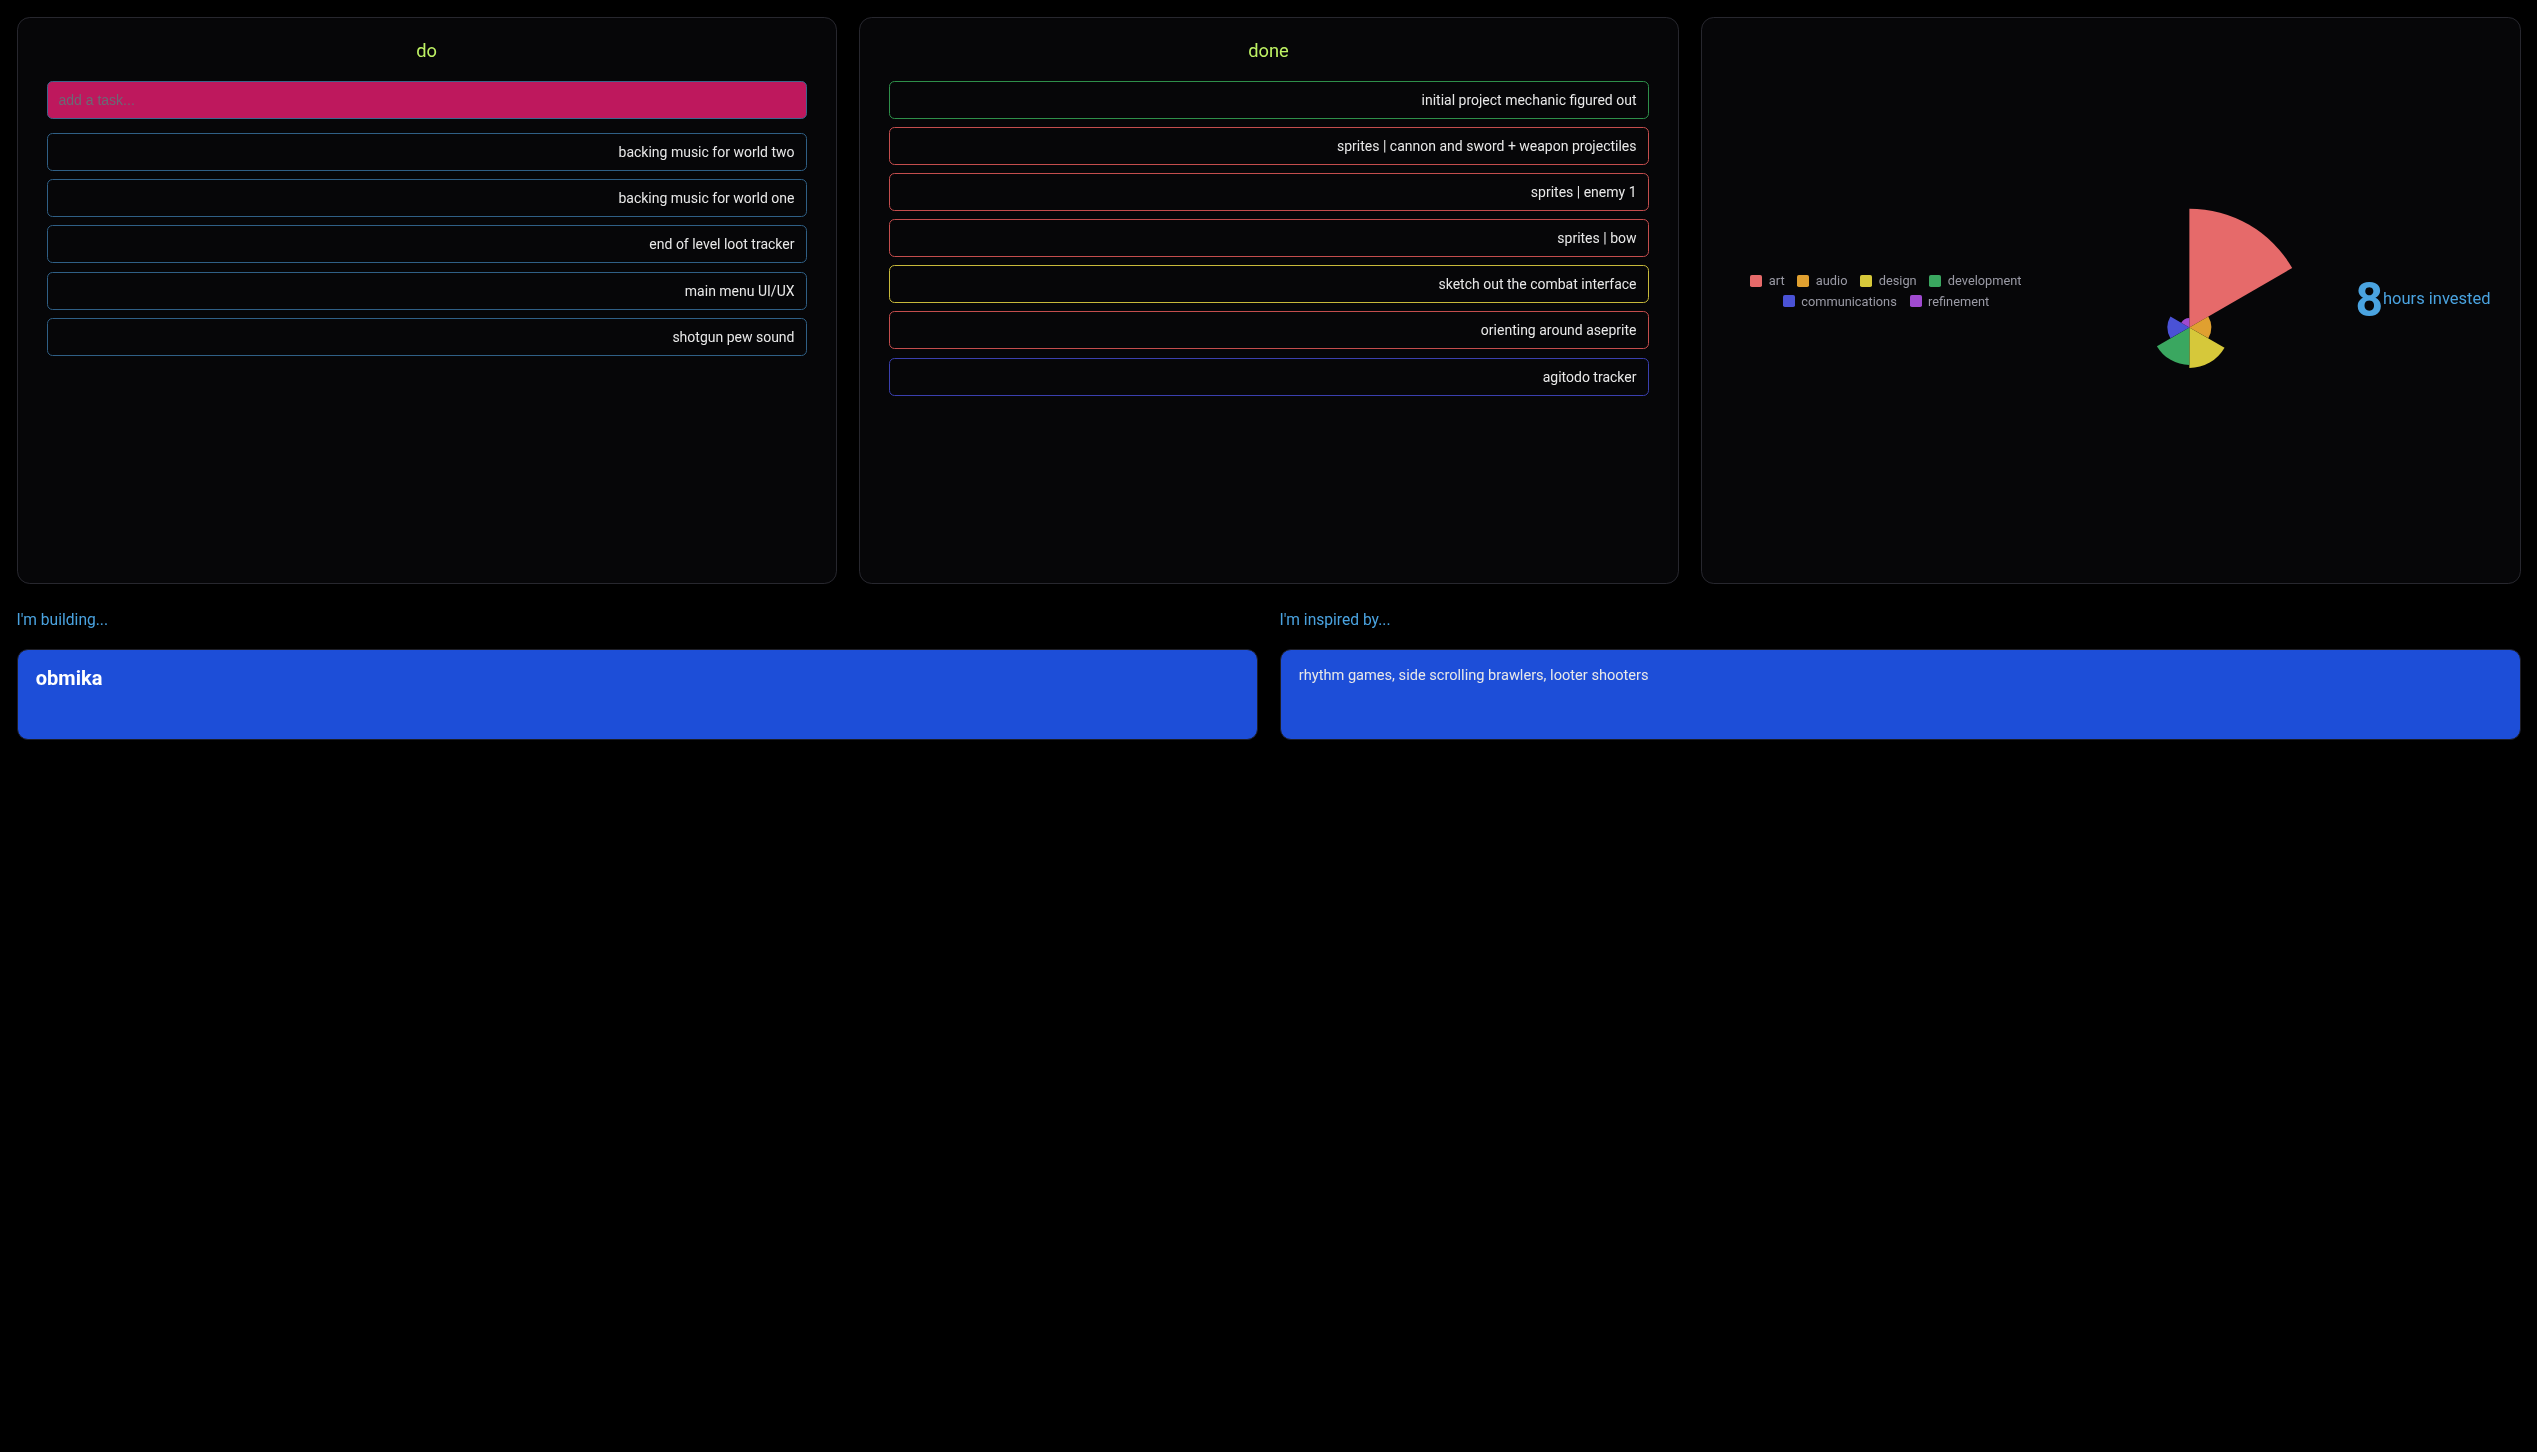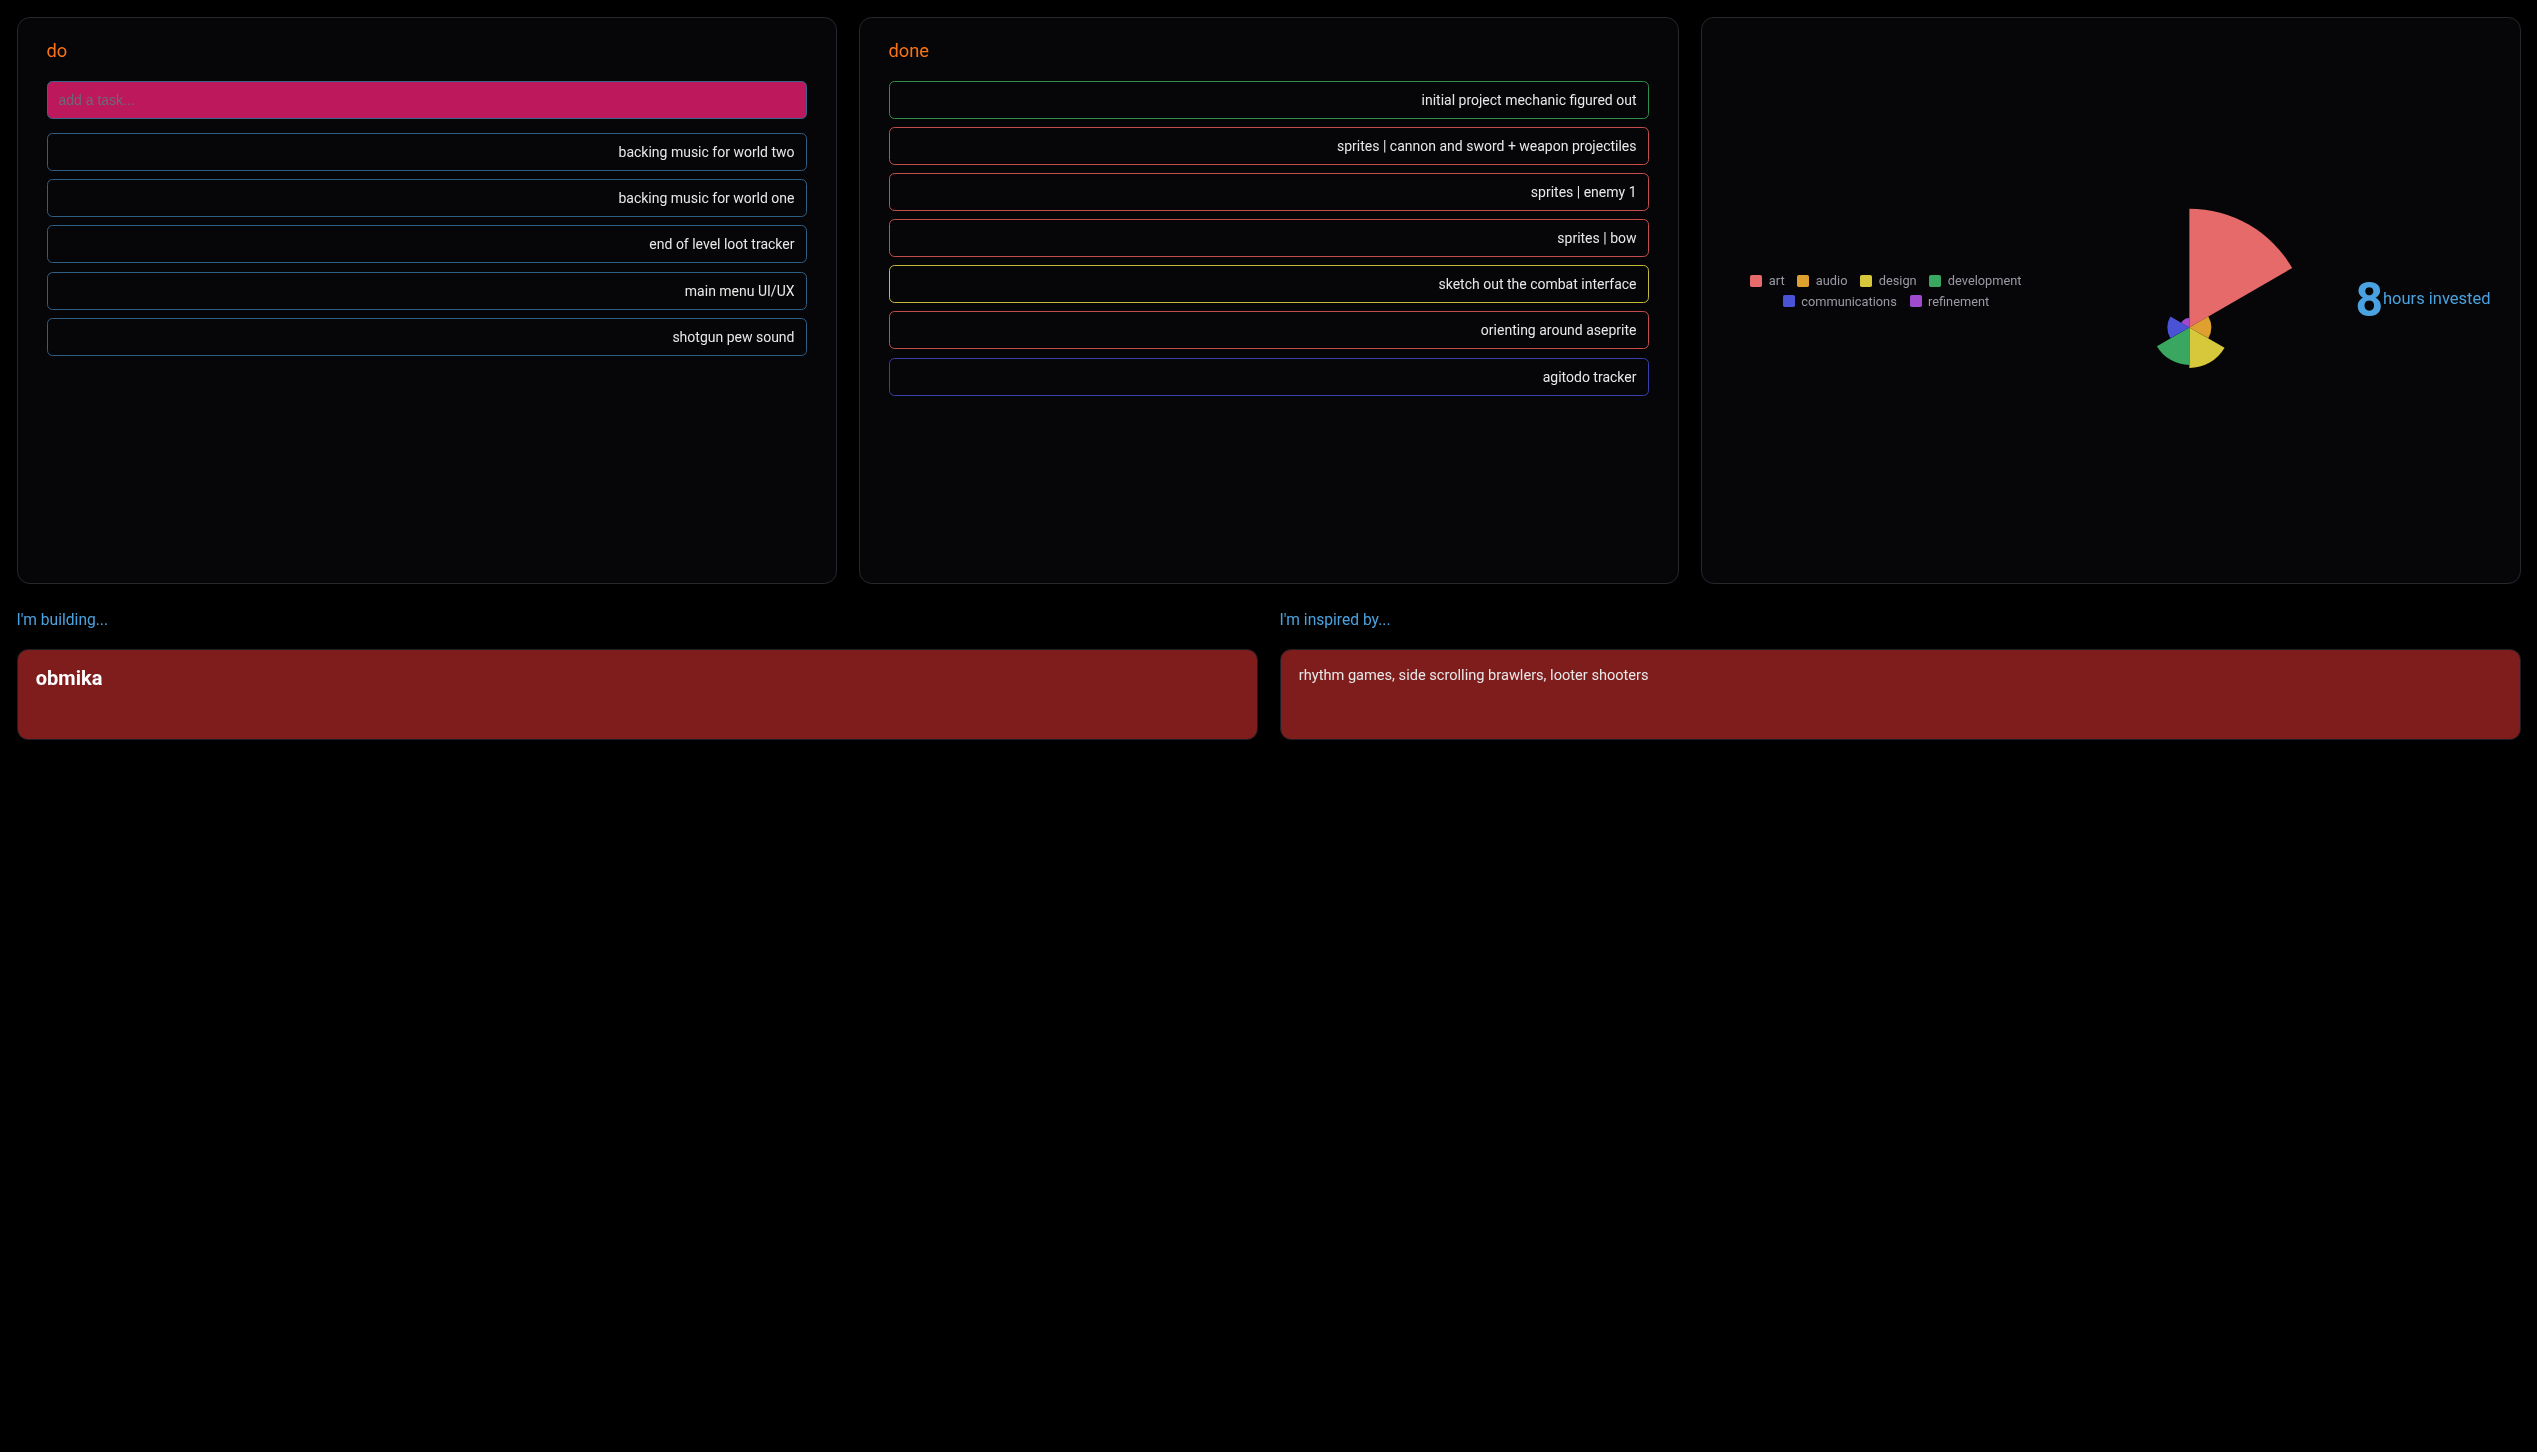--- a/index.html
+++ b/index.html
@@ -17,22 +17,22 @@
   }
   .panel {
     background: #060608;
     border: 0.9px solid #27272e;
     border-radius: 12.8px;
     padding: 22px 29px;
     flex: 1;
     min-height: 567px;
   }
   .panel-title {
-    color: #f97316;
-    text-align: left;
+    color: #bef264;
+    text-align: center;
     font-size: 18.3px;
     font-weight: 400;
     margin-bottom: 20px;
   }
   .task-input {
     width: 100%;
     background: #be185d;
     border: 0.9px solid #3a658a;
     border-radius: 5.5px;
     padding: 10px 11px;
@@ -103,21 +103,21 @@
     display: flex;
     gap: 22px;
   }
   .bottom-col { flex: 1; }
   .section-label {
     color: #4aa3e0;
     font-size: 15.6px;
     margin-bottom: 9.1px;
   }
   .text-card {
-    background: #7f1d1d;
+    background: #1d4ed8;
     border: 0.9px solid #1e1e26;
     border-radius: 11px;
     padding: 16.5px 18.3px;
     min-height: 91px;
     font-size: 14.6px;
     margin-top: 20px;
   }
   .text-card.strong { font-size: 20px; font-weight: 700; color: #fff; }
 </style>
 </head>

